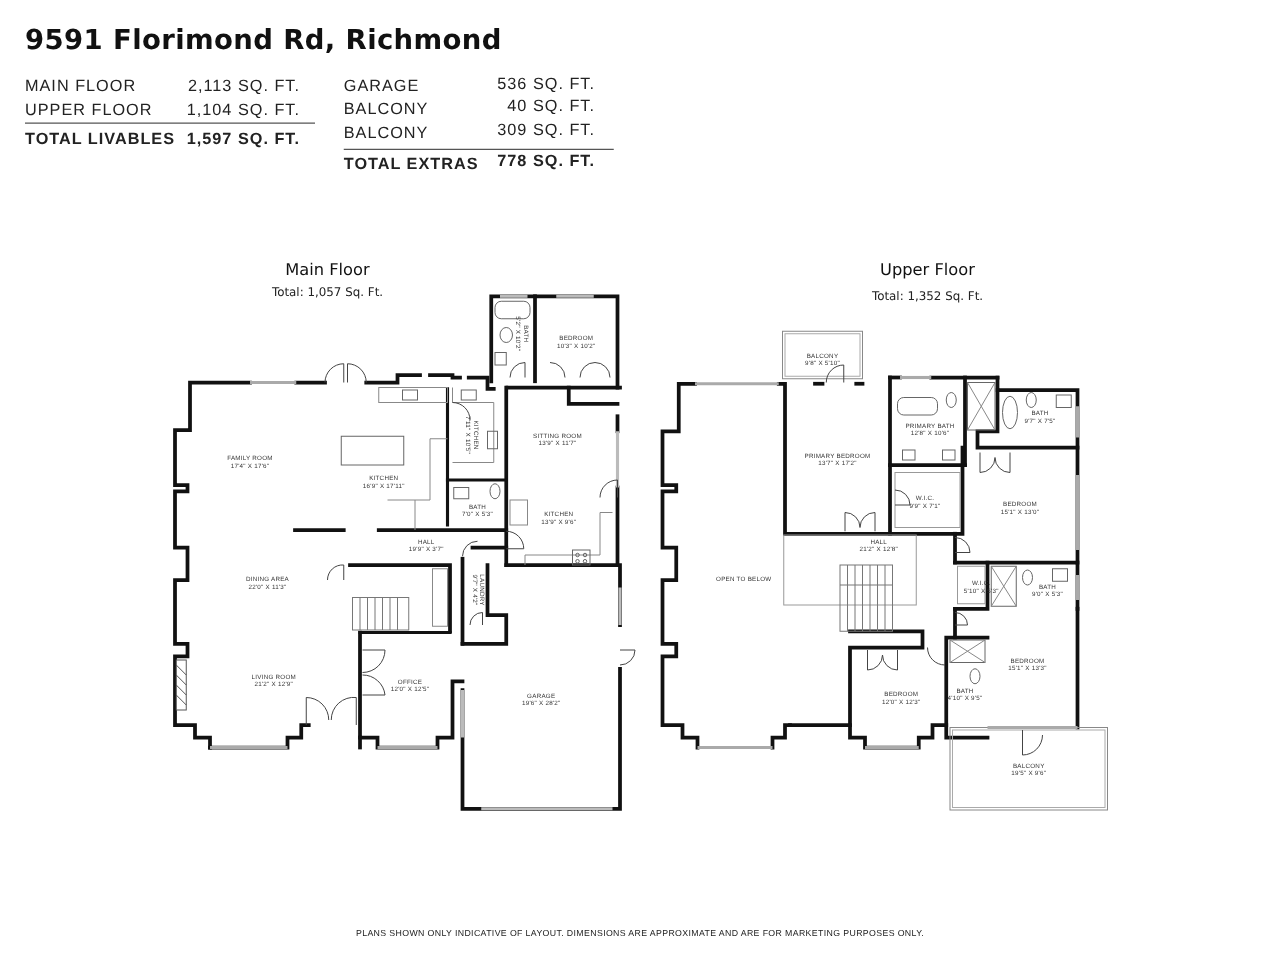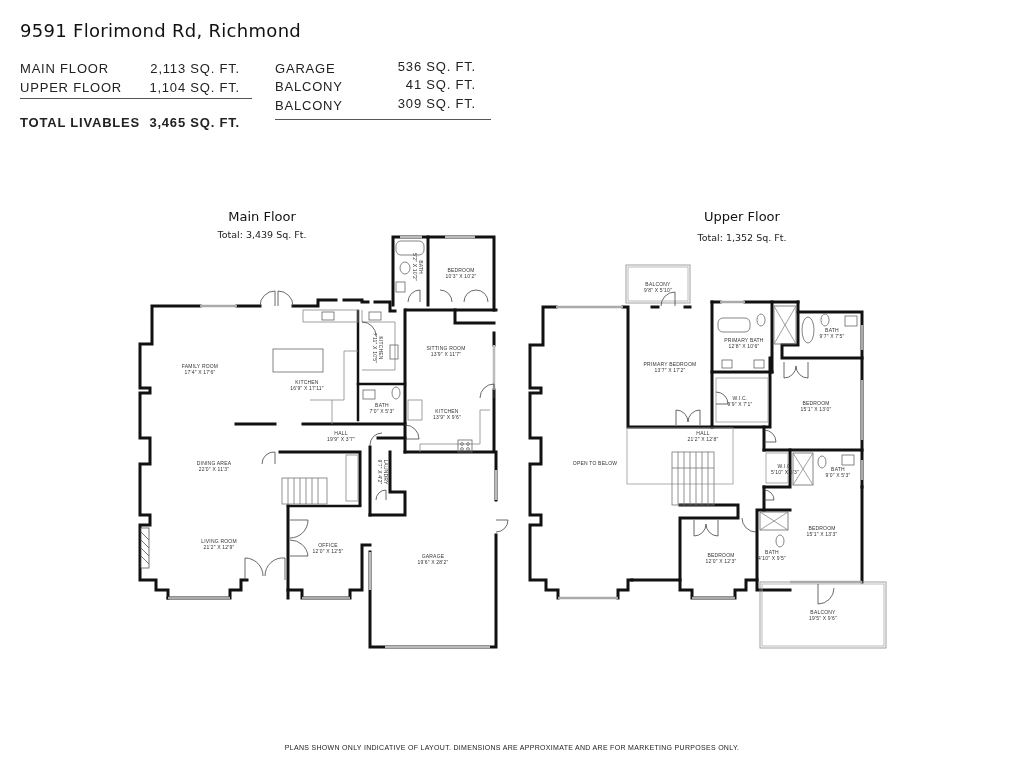--- a/index.html
+++ b/index.html
@@ -1,17 +1,17 @@
 <!DOCTYPE html>
 <html><head>
 <meta charset="utf-8">
 <style>
   html, body { margin:0; padding:0; background:#ffffff; }
   body { width:1024px; height:768px; position:relative; overflow:hidden; font-family:"Liberation Sans", sans-serif; color:#111; }
-  .title { position:absolute; left:20px; top:20px; font-family:"DejaVu Sans", sans-serif; font-size:18px; font-weight:400; letter-spacing:0.3px; color:#111; }
+  .title { position:absolute; left:20px; top:20px; font-family:"DejaVu Sans", sans-serif; font-size:22px; font-weight:700; letter-spacing:0.3px; color:#111; }
   .stats { position:absolute; font-size:13px; letter-spacing:0.8px; color:#222; }
   .row { position:absolute; height:17px; line-height:17px; white-space:nowrap; }
   .row .l { position:absolute; left:0; }
   .row .r { position:absolute; right:12px; text-align:right; }
   .bold { font-weight:bold; }
   .hr { position:absolute; height:0; border-top:1.5px solid #555; }
   .plan-title { position:absolute; font-family:"DejaVu Sans", sans-serif; font-size:13px; text-align:center; color:#111; }
   .plan-sub { position:absolute; font-family:"DejaVu Sans", sans-serif; font-size:9.5px; text-align:center; color:#222; }
   svg { position:absolute; left:0; top:0; }
   .rl { font-family:"Liberation Sans", sans-serif; font-size:5px; fill:#333; text-anchor:middle; letter-spacing:0.2px; }
@@ -25,44 +25,48 @@
 <div class="stats" style="left:20px; top:60px; width:232px; height:60px;">
   <div class="row" style="top:0; width:232px;">
     <span class="l">MAIN FLOOR</span>
     <span class="r">2,113 SQ. FT.</span>
   </div>
   <div class="row" style="top:19px; width:232px;">
     <span class="l">UPPER FLOOR</span>
     <span class="r">1,104 SQ. FT.</span>
   </div>
   <div class="hr" style="top:38px; left:0; width:232px;"></div>
-  <div class="row bold" style="top:42px; width:232px;margin-top:12px;">
+  <div class="row bold" style="top:42px; width:232px;">
     <span class="l">TOTAL LIVABLES</span>
-    <span class="r">3,465 SQ. FT.</span>
+    <span class="r">1,597 SQ. FT.</span>
   </div>
 </div>
 
 <div class="stats" style="left:275px; top:58px; width:213px; height:80px;">
   <div class="row" style="top:2px; width:213px;">
     <span class="l">GARAGE</span>
     <span class="r" style="top:-2px;text-align:center;">536 SQ. FT.</span>
   </div>
   <div class="row" style="top:20px; width:213px;">
     <span class="l">BALCONY</span>
-    <span class="r" style="top:-2px;">41 SQ. FT.</span>
+    <span class="r" style="top:-2px;">40 SQ. FT.</span>
   </div>
   <div class="row" style="top:39px; width:213px;">
     <span class="l">BALCONY</span>
     <span class="r" style="top:-2px;">309 SQ. FT.</span>
   </div>
   <div class="hr" style="top:61px; left:0; width:216px;"></div>
+  <div class="row bold" style="top:64px; width:213px;">
+    <span class="l">TOTAL EXTRAS</span>
+    <span class="r" style="top:-2px;">778 SQ. FT.</span>
+  </div>
 </div>
 
 <div class="plan-title" style="left:192px; top:209px; width:140px;">Main Floor</div>
-<div class="plan-sub" style="left:192px; top:229px; width:140px;">Total: 3,439 Sq. Ft.</div>
+<div class="plan-sub" style="left:192px; top:229px; width:140px;">Total: 1,057 Sq. Ft.</div>
 <div class="plan-title" style="left:672px; top:209px; width:140px;">Upper Floor</div>
 <div class="plan-sub" style="left:672px; top:232px; width:140px;">Total: 1,352 Sq. Ft.</div>
 
 <svg width="1024" height="768" viewBox="0 0 1024 768">
 
   <g fill="none" stroke="#111" stroke-width="3" stroke-linecap="square">
 
     <path d="M200,306 L152,306 L152,344 L140,344 L140,388 L150,388 L150,393 L140,393 L140,438 L150,438 L150,464 L140,464 L140,515 L150,515 L150,525 L140,525 L140,580 L156,580 L156,590 L168,590 L168,598"></path>
     <path d="M168,598 L230,598 L230,590 L241,590 L241,580 L247,580"></path>
 

